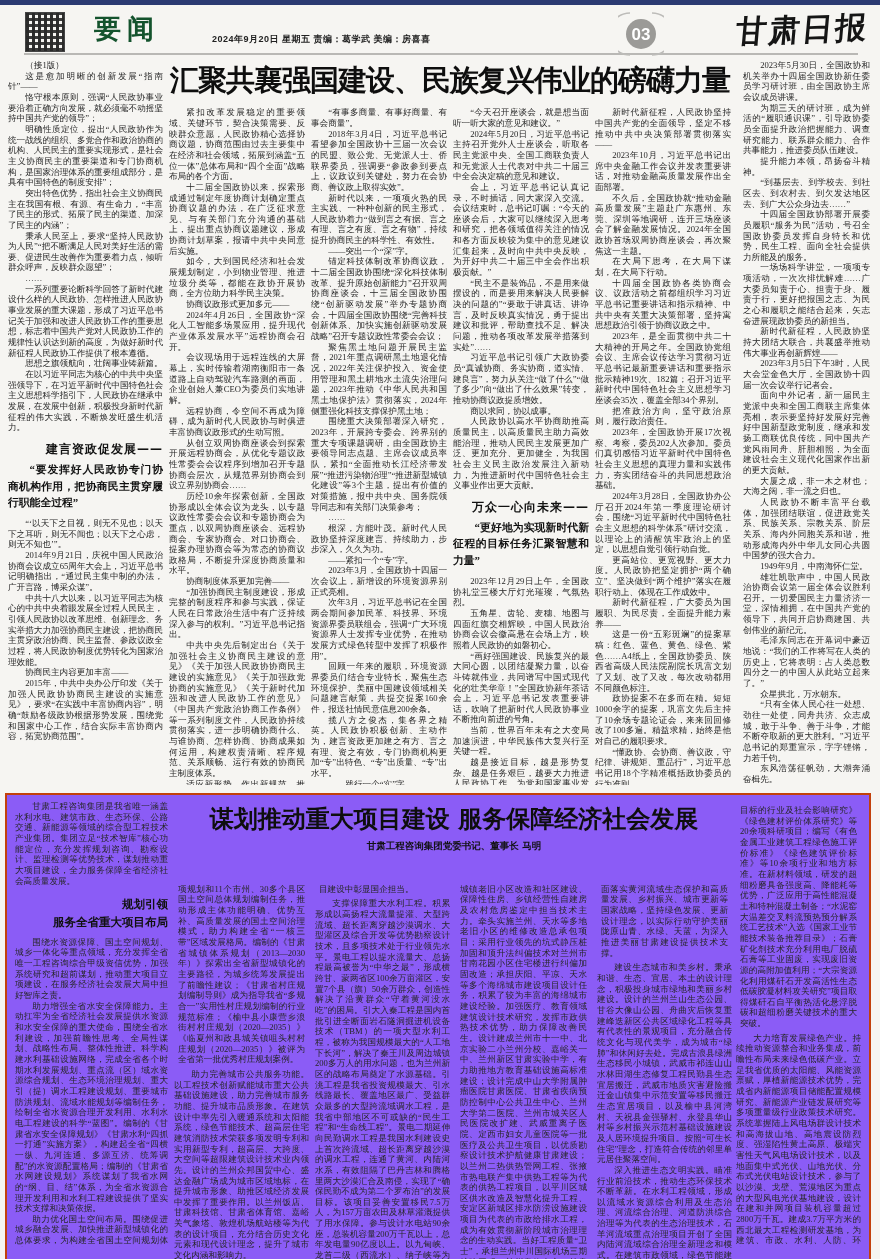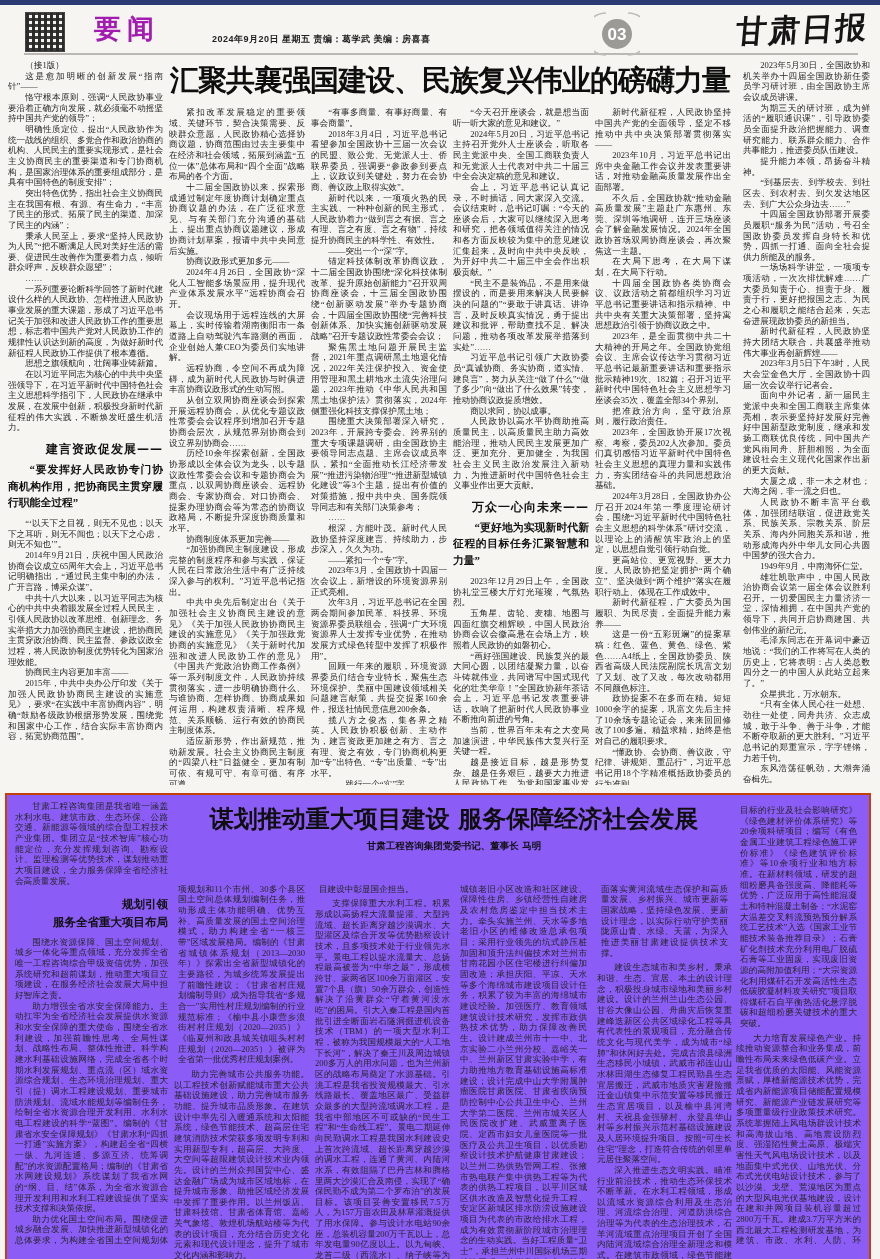--- a/index.html
+++ b/index.html
@@ -6,24 +6,24 @@
   .page{position:relative;width:880px;height:1259px;background:#f6f5f2;overflow:hidden;
         font-family:"Liberation Serif","DejaVu Serif",serif;color:#262626;margin:0 auto;}
   .topbar{position:absolute;top:0;left:0;width:880px;height:5px;background:#2b3a72;}
   
   .header{position:absolute;top:5px;left:0;width:880px;height:52px;}
   .hrule{position:absolute;top:48px;left:24px;width:834px;height:2px;background:#b9b8b5;}
   .qr{position:absolute;left:26px;top:8px;width:38px;height:38px;background:
       repeating-linear-gradient(0deg,rgba(40,40,40,.9) 0 3px,transparent 3px 6px),
       repeating-linear-gradient(90deg,#2e2e2e 0 3px,#f6f5f2 3px 6px);outline:1px solid #444;}
   .section-label{position:absolute;left:94px;top:6px;font-family:"DejaVu Sans","Liberation Sans",sans-serif;
-      font-size:27px;font-weight:bold;color:#a21caf;letter-spacing:6px;}
+      font-size:27px;font-weight:bold;color:#14532d;letter-spacing:6px;}
   .date-line{position:absolute;left:212px;top:28px;font-size:9px;color:#222;letter-spacing:.5px;
       font-family:"Liberation Sans",sans-serif;font-weight:bold;}
-  .page-circle{position:absolute;left:594px;top:6px;}
+  .page-circle{position:absolute;left:618px;top:6px;}
   .masthead{position:absolute;right:12px;top:4px;font-size:31px;font-weight:bold;color:#151515;
       font-family:"DejaVu Serif","Liberation Serif",serif;transform:skewX(-7deg) rotate(-2deg);letter-spacing:2px;}
   
   .main-grid{position:absolute;top:60px;left:8px;width:864px;height:730px;display:flex;gap:6px;}
   .col{font-size:8.6px;line-height:1.24;text-align:justify;overflow:hidden;}
   .col1{width:155px;height:728px;}
   .main-right{flex:1;display:flex;gap:12px;}
   .headline-wrap{width:562px;}
   .headline{margin:2px 0 9px;text-align:center;font-family:"DejaVu Sans","Liberation Sans",sans-serif;
       font-weight:900;font-size:29px;letter-spacing:-1px;color:#0e0e0e;line-height:1.25;}
@@ -94,20 +94,21 @@
         <div class="para">协商民主内容更加丰富——</div>
         <div class="para">2015年，中共中央办公厅印发《关于加强人民政协协商民主建设的实施意见》，要求“在实践中丰富协商内容”，明确“鼓励各级政协根据形势发展，围绕党和国家中心工作，结合实际丰富协商内容，拓宽协商范围”。</div>
       </div>
     <div class="main-right">
       <div class="headline-wrap">
         <h1 class="headline">汇聚共襄强国建设、民族复兴伟业的磅礴力量</h1>
         <div class="cols4">
           <div class="col">
               <div class="para">紧扣改革发展稳定的重要领域、关键环节，契合决策需要、反映群众意愿，人民政协精心选择协商议题，协商范围由过去主要集中在经济和社会领域，拓展到涵盖“五位一体”总体布局和“四个全面”战略布局的各个方面。</div>
               <div class="para">十二届全国政协以来，探索形成通过制定年度协商计划确定重点协商议题的办法，在广泛征求意见、与有关部门充分沟通的基础上，提出重点协商议题建议，形成协商计划草案，报请中共中央同意后实施。</div>
+              <div class="para">如今，大到国民经济和社会发展规划制定，小到物业管理、推进垃圾分类等，都能在政协开展协商，全方位助力科学民主决策。</div>
               <div class="para">协商议政形式更加多元——</div>
               <div class="para">2024年4月26日，全国政协“深化人工智能多场景应用，提升现代产业体系发展水平”远程协商会召开。</div>
               <div class="para">会议现场用于远程连线的大屏幕上，实时传输着湖南衡阳市一条道路上自动驾驶汽车路测的画面，企业创始人兼CEO为委员们实地讲解。</div>
               <div class="para">远程协商，令空间不再成为障碍，成为新时代人民政协与时俱进丰富协商议政形式的生动写照。</div>
               <div class="para">从创立双周协商座谈会到探索开展远程协商会，从优化专题议政性常委会会议程序到增加召开专题协商会层次，从规范界别协商会到设立界别协商会……</div>
               <div class="para">历经10余年探索创新，全国政协形成以全体会议为龙头，以专题议政性常委会会议和专题协商会为重点，以双周协商座谈会、远程协商会、专家协商会、对口协商会、提案办理协商会等为常态的协商议政格局，不断提升深度协商质量和水平。</div>
               <div class="para">协商制度体系更加完善——</div>
               <div class="para">“加强协商民主制度建设，形成完整的制度程序和参与实践，保证人民在日常政治生活中有广泛持续深入参与的权利。”习近平总书记指出。</div>
               <div class="para">中共中央先后制定出台《关于加强社会主义协商民主建设的意见》《关于加强人民政协协商民主建设的实施意见》《关于加强政党协商的实施意见》《关于新时代加强和改进人民政协工作的意见》《中国共产党政治协商工作条例》等一系列制度文件，人民政协持续贯彻落实，进一步明确协商什么、与谁协商、怎样协商、协商成果如何运用，构建权责清晰、程序规范、关系顺畅、运行有效的协商民主制度体系。</div>
               <div class="para">适应新形势，作出新规范，推动新发展。社会主义协商民主制度的“四梁八柱”日益健全，更加有制可依、有规可守、有章可循、有序可遵。</div>
@@ -161,21 +162,21 @@
               <div class="para">政协提案不在多而在精。短短1000余字的提案，巩富文先后主持了10余场专题论证会，来来回回修改了100多遍。精益求精，始终是他对自己的履职要求。</div>
               <div class="para">“懂政协、会协商、善议政，守纪律、讲规矩、重品行”，习近平总书记用18个字精准概括政协委员的行为准则。</div>
             </div>
         </div>
       </div>
       <div class="col col6m">
           <div class="para">2023年5月30日，全国政协和机关举办十四届全国政协新任委员学习研讨班，由全国政协主席会议成员讲课。</div>
           <div class="para">为期三天的研讨班，成为鲜活的“履职通识课”，引导政协委员全面提升政治把握能力、调查研究能力、联系群众能力、合作共事能力，推进委员队伍建设。</div>
           <div class="para">提升能力本领，昂扬奋斗精神。</div>
           <div class="para">“到基层去、到学校去、到社区去、到农村去、到欠发达地区去、到广大公众身边去……”</div>
-          <div class="para">十四届全国政协部署开展委员履职“服务为民”活动，号召全国政协委员发挥自身特长和优势，四抓一打通、面向全社会提供力所能及的服务。</div>
+          <div class="para">十四届全国政协部署开展委员履职“服务为民”活动，号召全国政协委员发挥自身特长和优势，民生工程、面向全社会提供力所能及的服务。</div>
           <div class="para">一场场科学讲堂，一项项专项活动，一次次排忧解难……广大委员知责于心、担责于身、履责于行，更好把报国之志、为民之心和履职之能结合起来，矢志奋进展现政协委员的新担当。</div>
           <div class="para">新时代新征程，人民政协坚持大团结大联合，共襄盛举推动伟大事业再创新辉煌——</div>
           <div class="para">2023年3月5日下午3时，人民大会堂金色大厅，全国政协十四届一次会议举行记者会。</div>
           <div class="para">面向中外记者，新一届民主党派中央和全国工商联主席集体亮相，表示要坚持好发展好完善好中国新型政党制度，继承和发扬工商联优良传统，同中国共产党风雨同舟、肝胆相照，为全面建设社会主义现代化国家作出新的更大贡献。</div>
           <div class="para">大厦之成，非一木之材也；大海之阔，非一流之归也。</div>
           <div class="para">人民政协不断丰富平台载体，加强团结联谊，促进政党关系、民族关系、宗教关系、阶层关系、海内外同胞关系和谐，推动形成海内外中华儿女同心共圆中国梦的强大合力。</div>
           <div class="para">1949年9月，中南海怀仁堂。</div>
           <div class="para">雄壮凯歌声中，中国人民政治协商会议第一届全体会议胜利召开。一切爱国民主力量济济一堂，深情相拥，在中国共产党的领导下，共同开启协商建国、共创伟业的新纪元。</div>
           <div class="para">毛泽东同志在开幕词中豪迈地说：“我们的工作将写在人类的历史上，它将表明：占人类总数四分之一的中国人从此站立起来了。”</div>
           <div class="para">众星拱北，万水朝东。</div>

